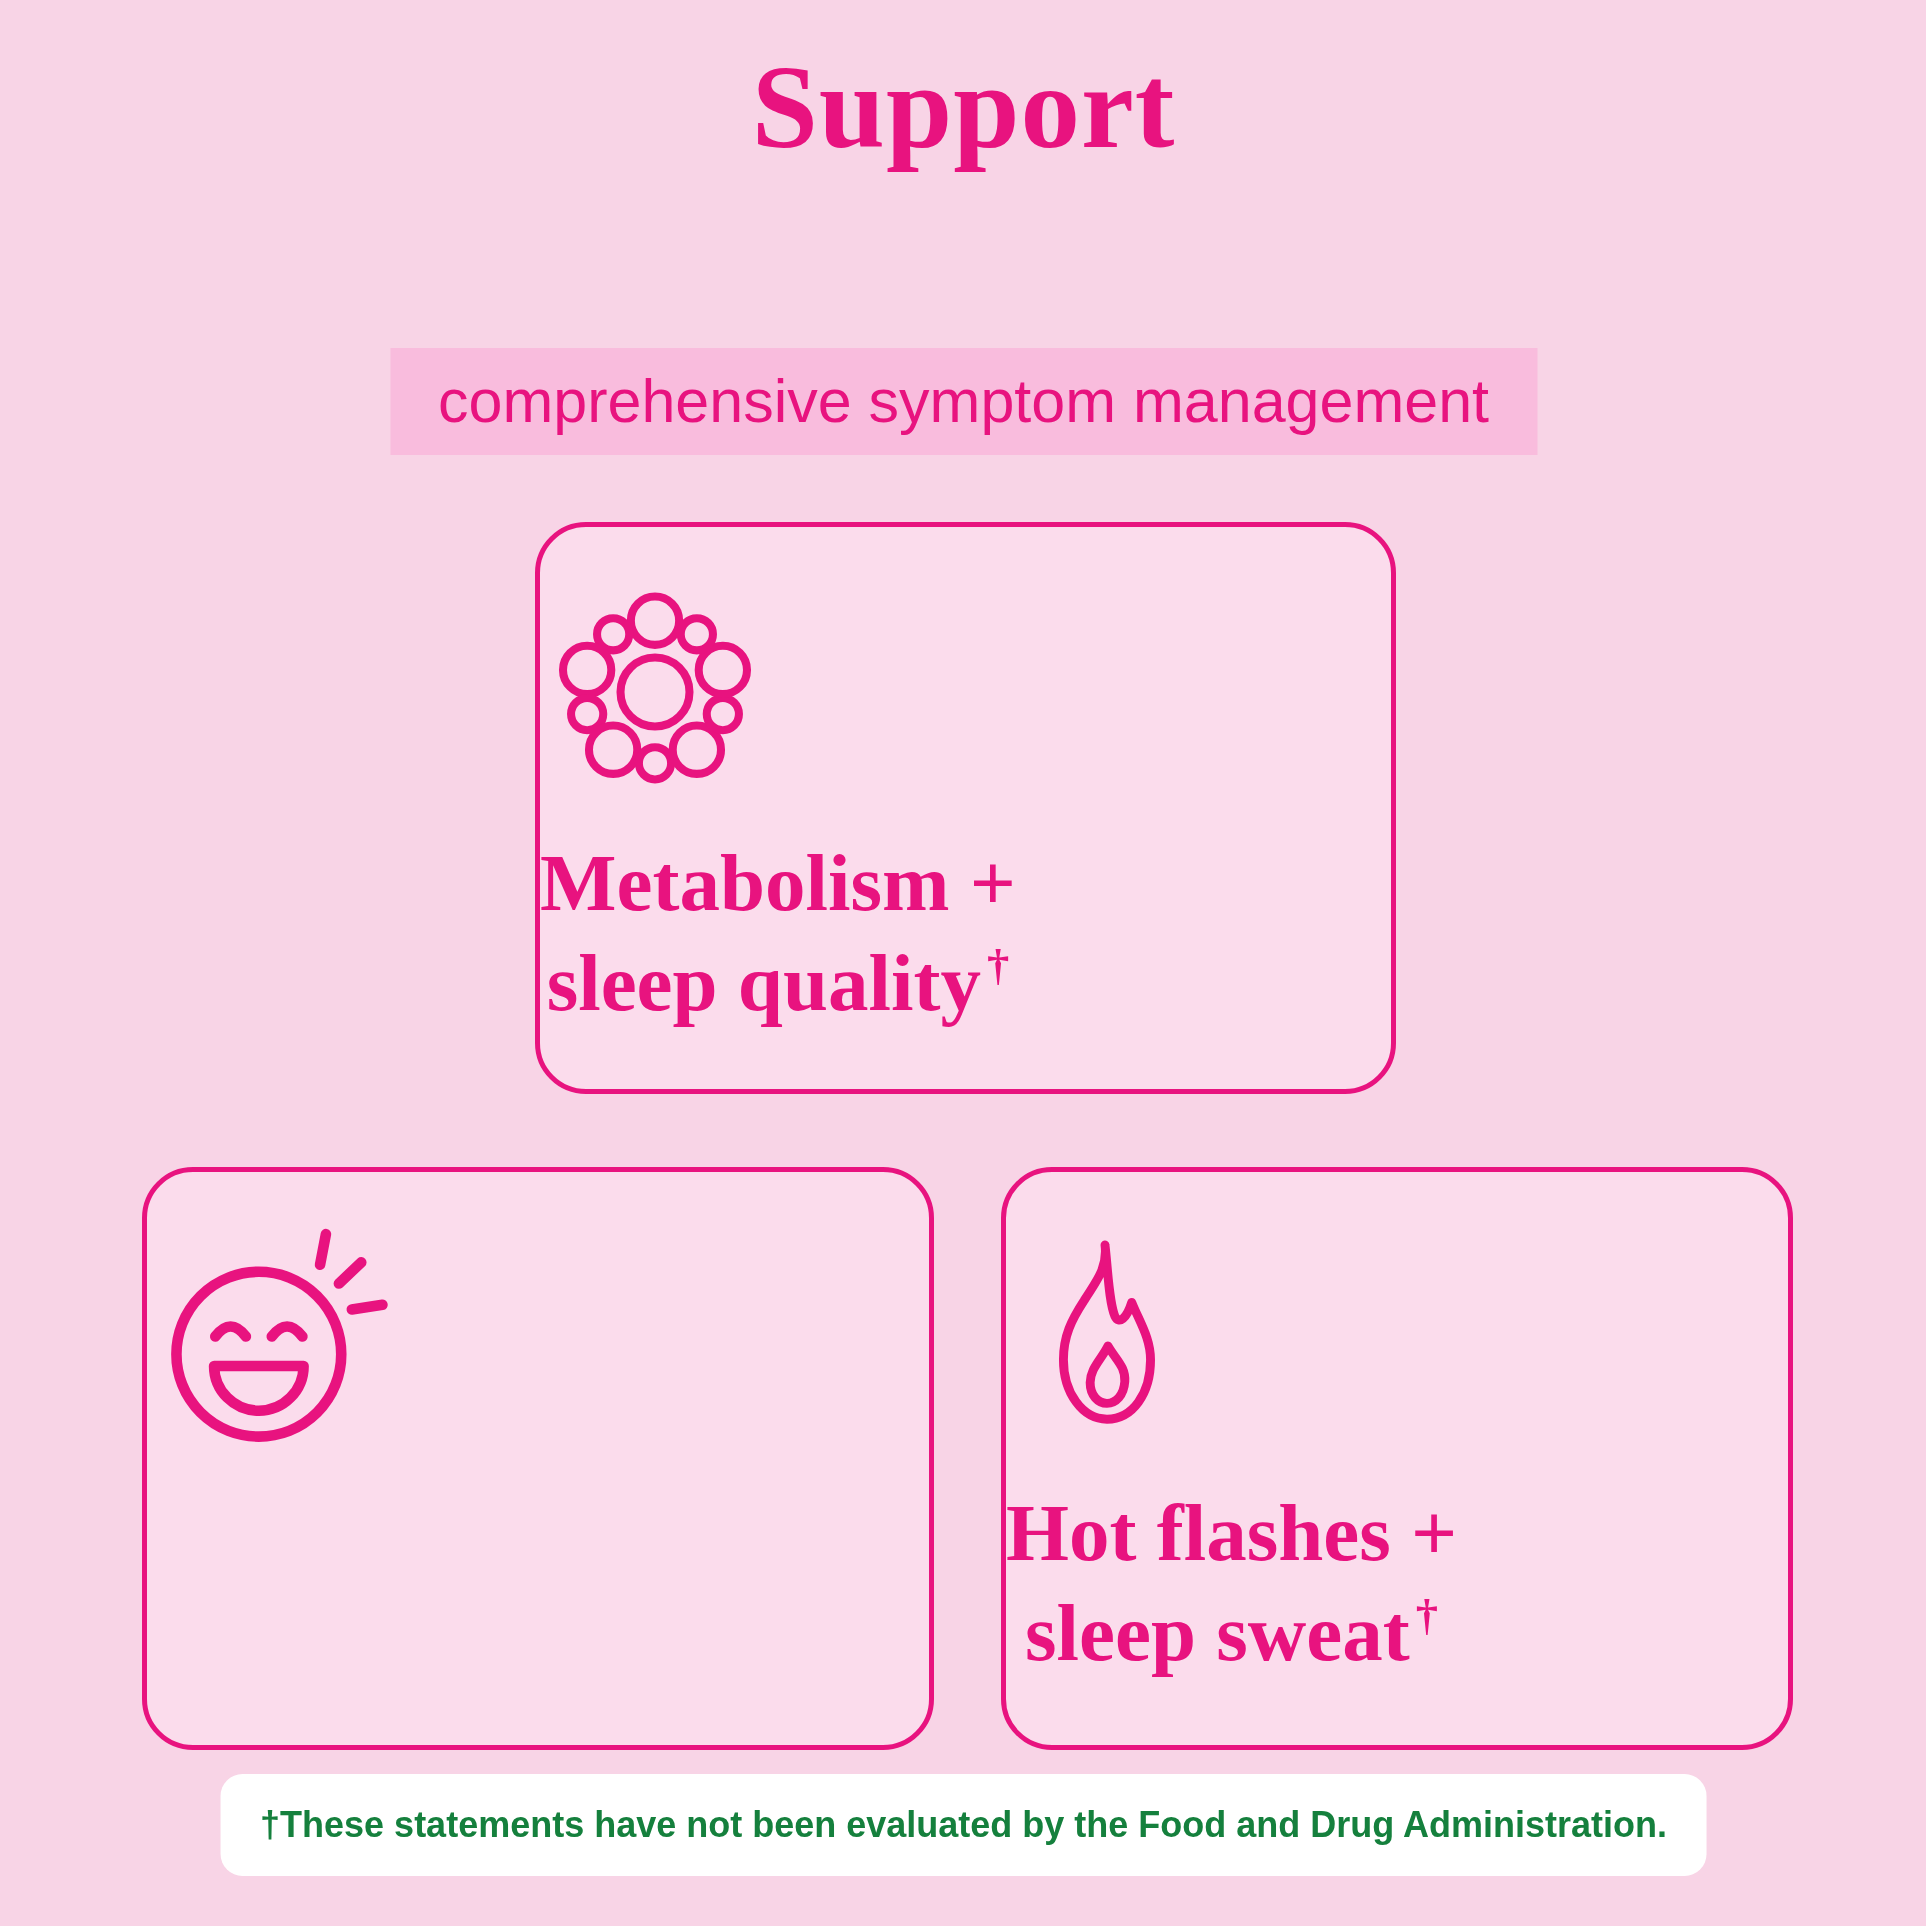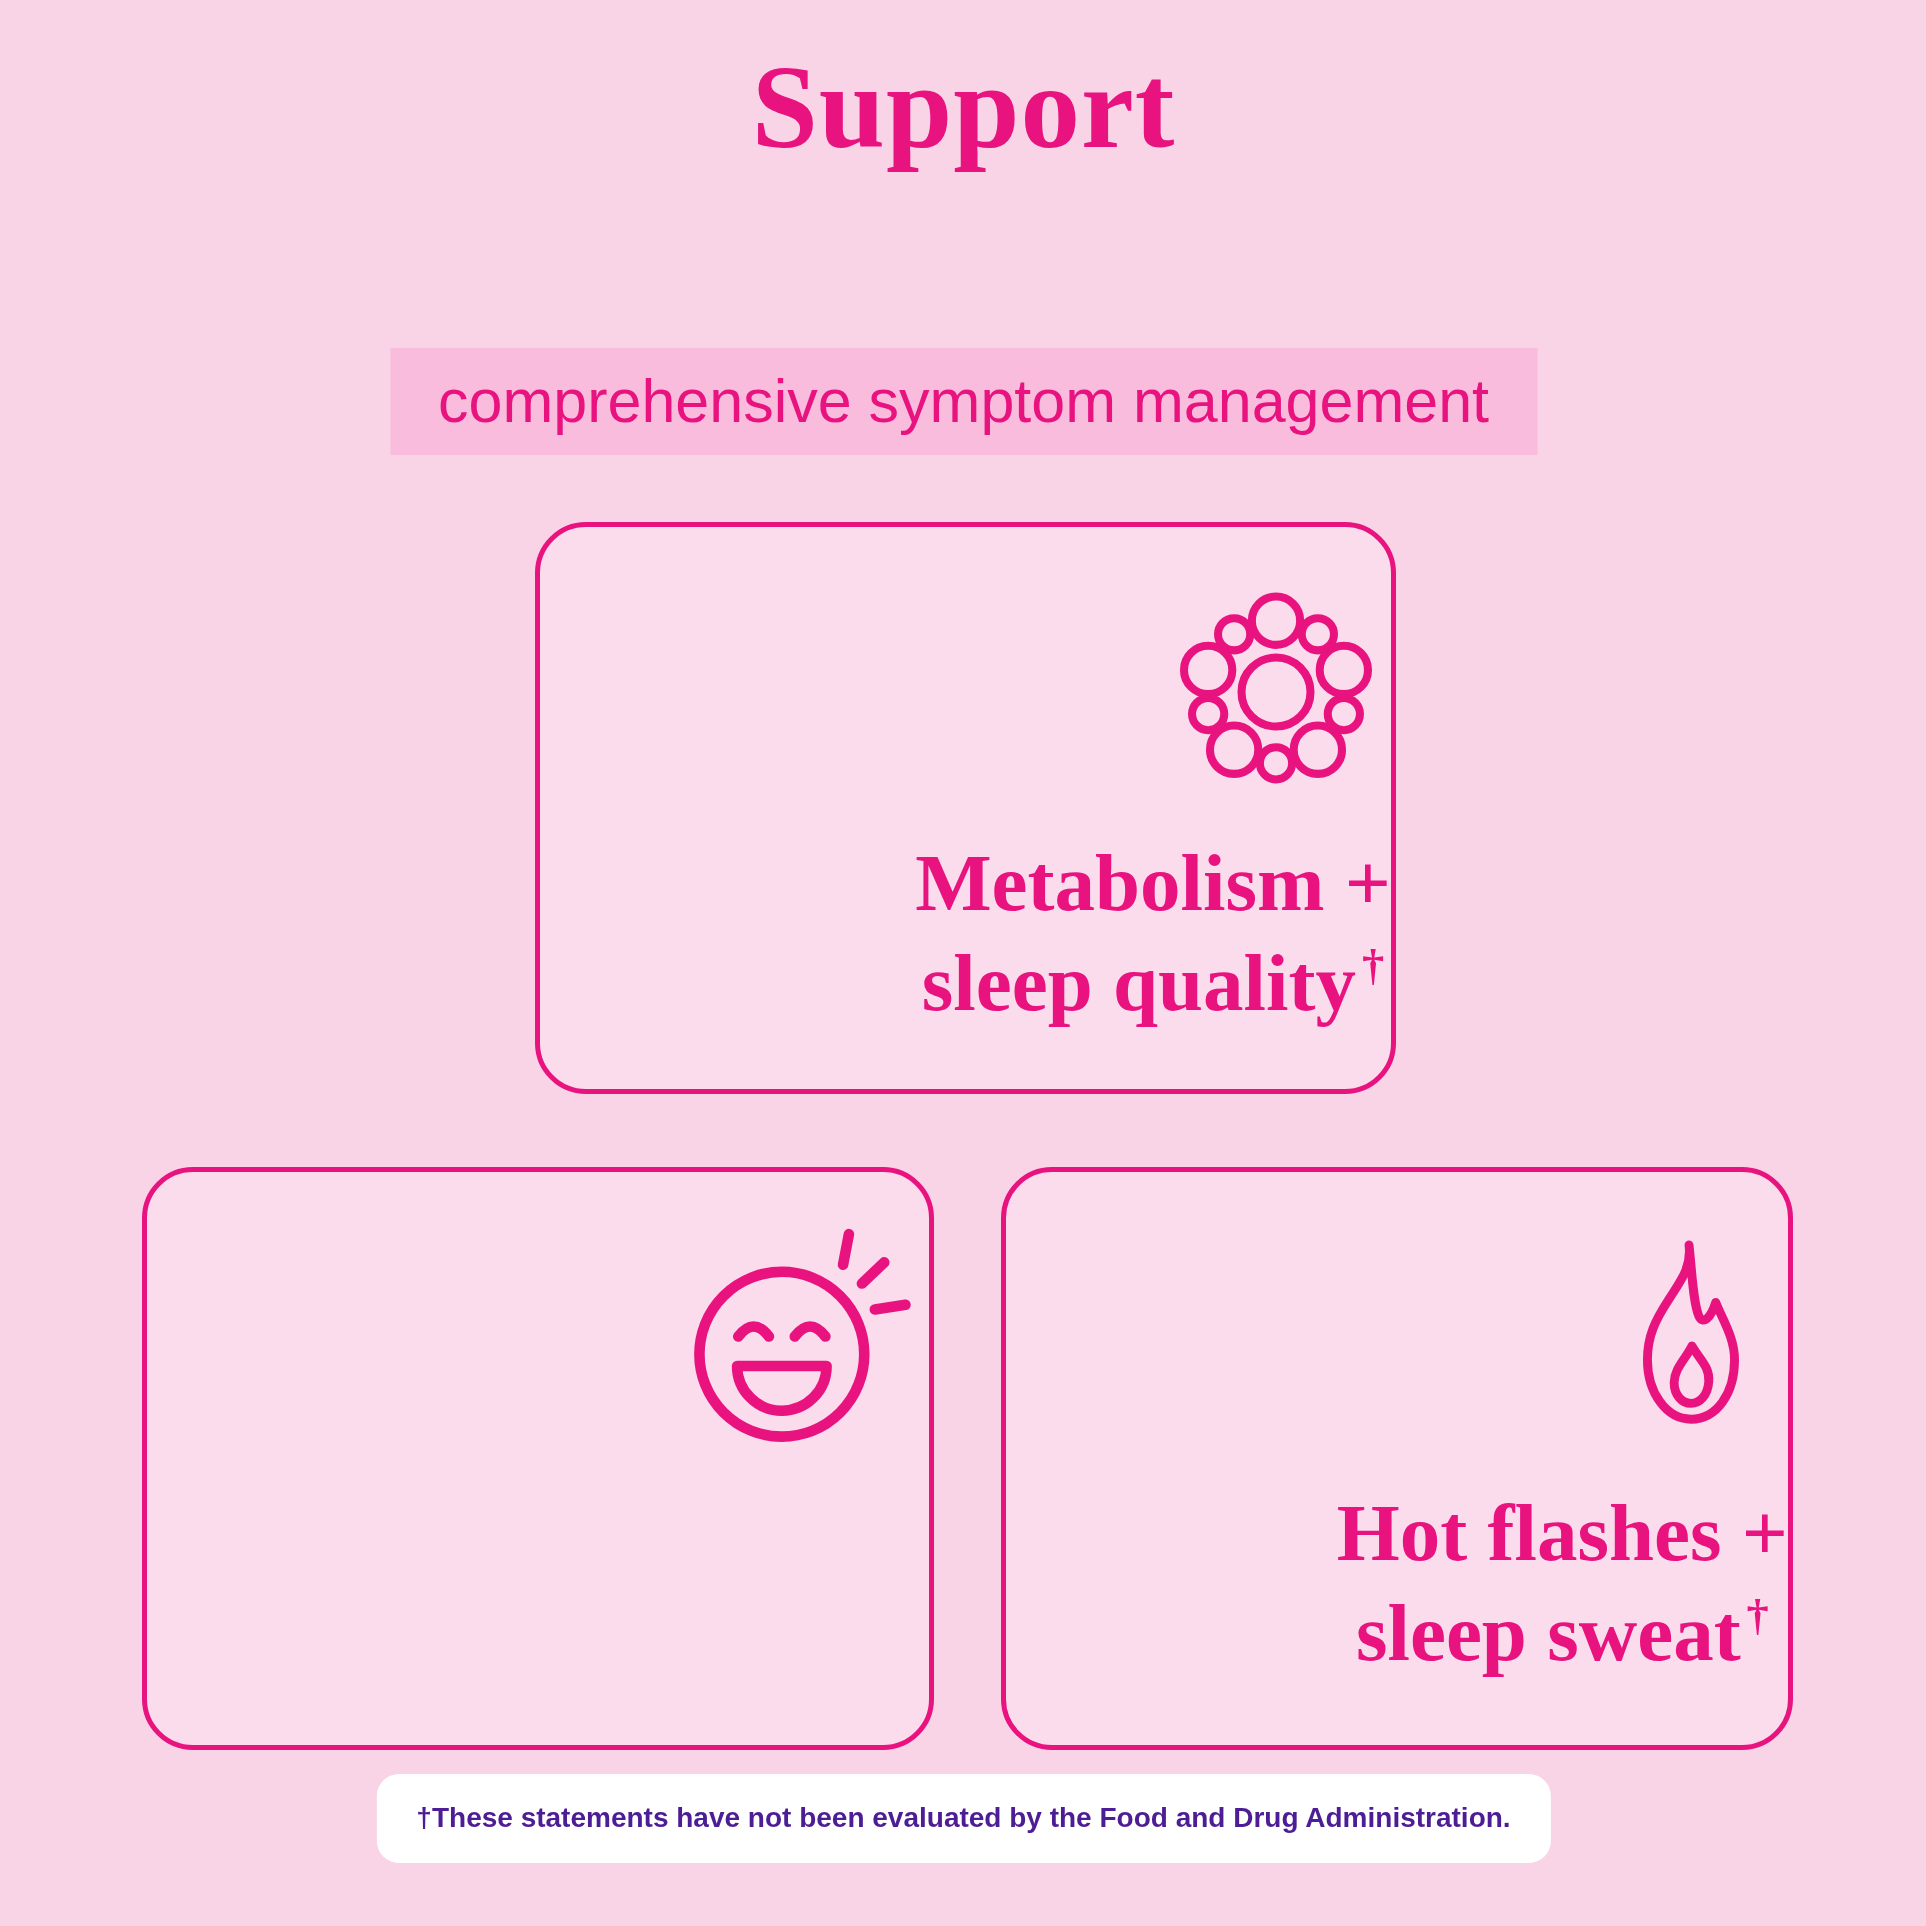--- a/index.html
+++ b/index.html
@@ -49,21 +49,21 @@
   }
 
   
   .card {
     position: absolute;
     background: #fbdcec;
     border: 5px solid #e8137f;
     border-radius: 51px;
     display: flex;
     flex-direction: column;
-    align-items: flex-end;
+    align-items: flex-start;
     box-sizing: border-box;
   }
   .card-top {
     left: 535px;
     top: 522px;
     width: 861px;
     height: 572px;
   }
   .card-left {
     left: 142px;
@@ -112,24 +112,24 @@
   
   .disclaimer {
     position: absolute;
     top: 1774px;
     left: 50%;
     transform: translateX(-50%);
     background: #ffffff;
     border-radius: 22px;
     padding: 22px 40px;
     text-align: right;
-    color: #4c1d95;
+    color: #15803d;
     font-family: "Liberation Sans", sans-serif;
     font-weight: 700;
-    font-size: 28px;
+    font-size: 36px;
     line-height: 1.6;
     white-space: nowrap;
   }
   .disclaimer div { display: block; }
 </style>
 </head>
 <body>
 
 <div class="canvas">
 

